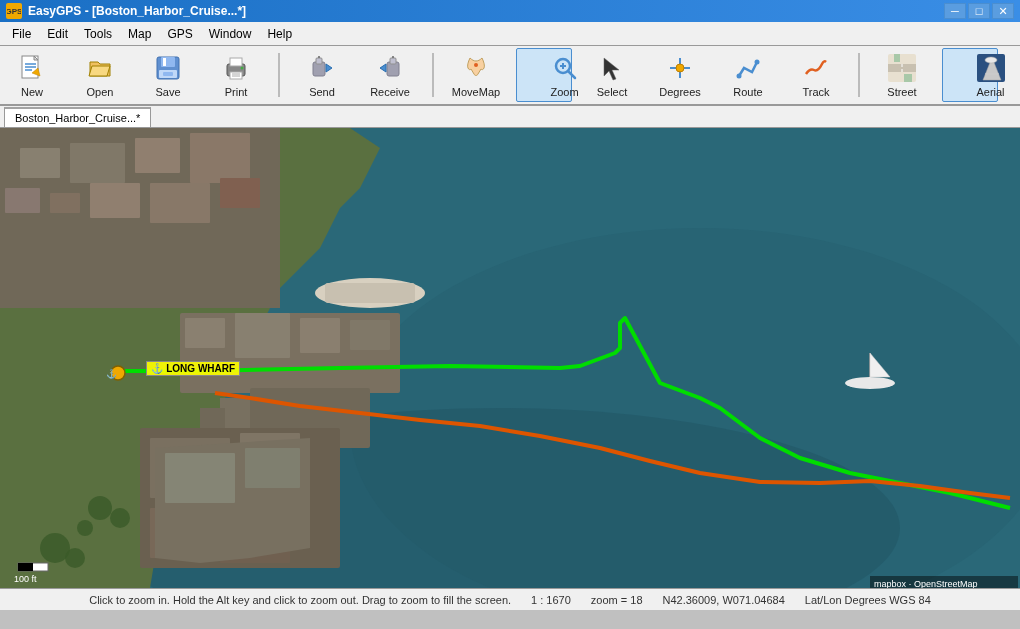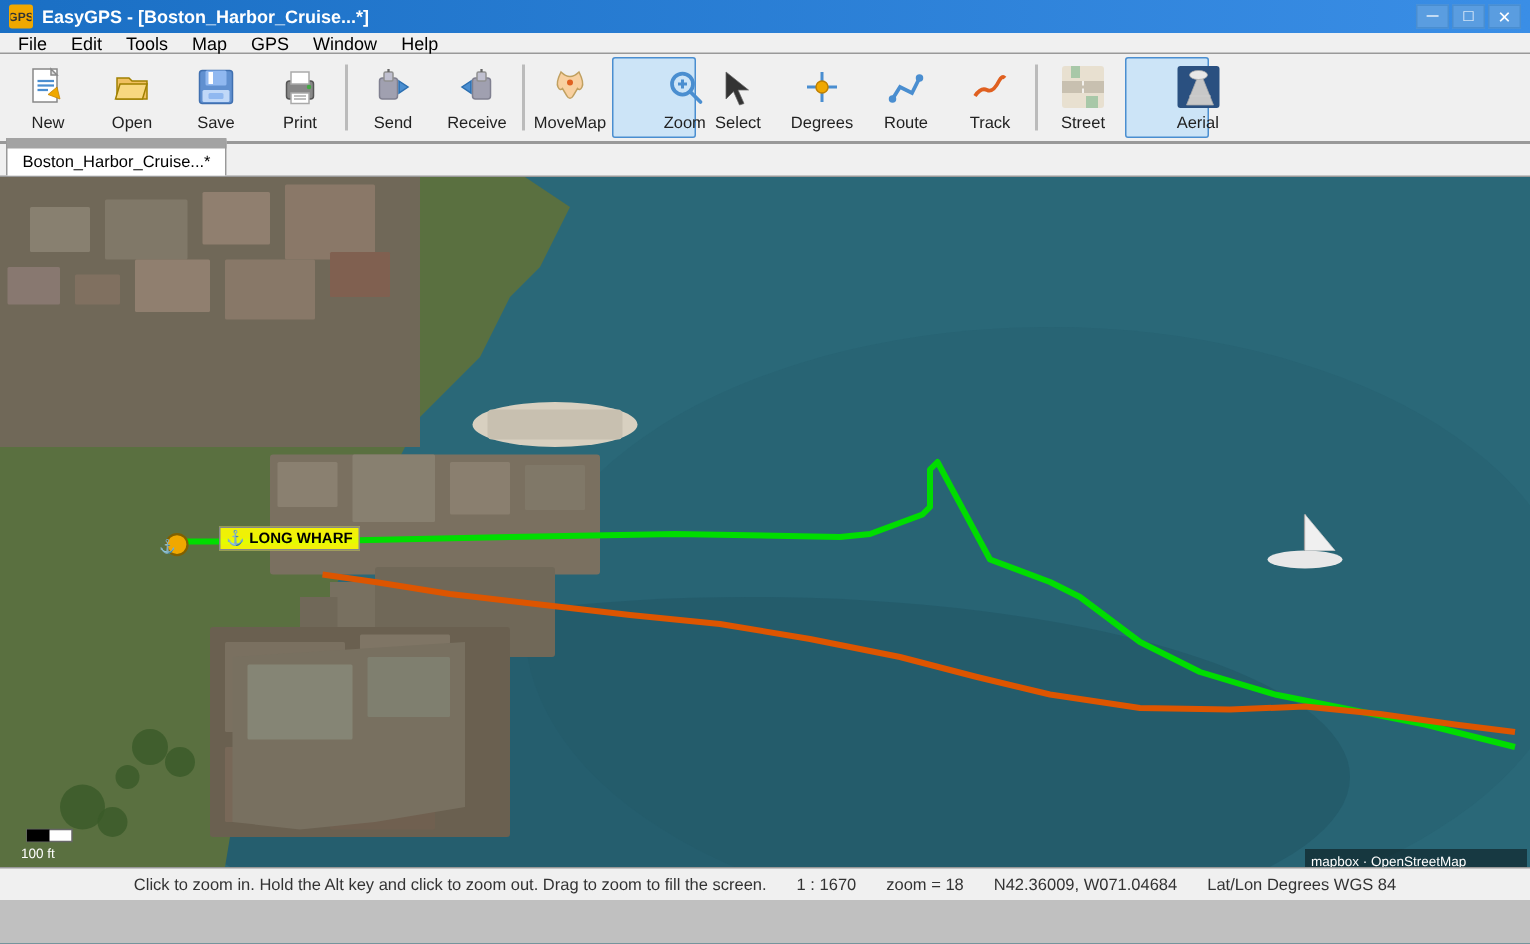--- a/index.html
+++ b/index.html
@@ -17,37 +17,37 @@
       user-select: none;
     }
     #titlebar-left { display: flex; align-items: center; gap: 6px; font-size: 12px; font-weight: bold; }
     #titlebar-icon { width: 16px; height: 16px; background: #f0a800; border-radius: 2px; display: flex; align-items: center; justify-content: center; font-size: 10px; }
     #titlebar-controls { display: flex; gap: 2px; }
     .title-btn { width: 22px; height: 16px; background: #5a9de0; border: 1px solid #4a8ed0; color: white; font-size: 11px; cursor: pointer; display: flex; align-items: center; justify-content: center; }
     
     
     #menubar {
       background: #f0f0f0;
-      height: 14px;
+      height: 24px;
       display: flex;
       align-items: center;
       padding: 0 4px;
       border-bottom: 1px solid #999;
     }
     .menu-item { padding: 2px 8px; cursor: pointer; font-size: 12px; }
     
     
     #toolbar {
       background: #f0f0f0;
       height: 60px;
       display: flex;
       align-items: center;
       padding: 2px 4px;
       border-bottom: 2px solid #999;
-      gap: 0;
+      gap: 12px;
     }
     .toolbar-btn {
       display: flex;
       flex-direction: column;
       align-items: center;
       justify-content: center;
       width: 56px;
       height: 54px;
       cursor: pointer;
       border: 1px solid transparent;
@@ -72,21 +72,21 @@
     }
     .tab {
       padding: 3px 10px;
       background: #d4d0c8;
       border: 1px solid #999;
       border-bottom: none;
       font-size: 11px;
       cursor: pointer;
       margin-right: 2px;
     }
-    .tab.active { background: white; border-top: 7px solid #a3a3a3; }
+    .tab.active { background: white; border-top: 2px solid #a3a3a3; }
     
     
     #map-area {
       position: relative;
       width: 1020px;
       height: 460px;
       overflow: hidden;
       background: #1a6080;
     }
     

